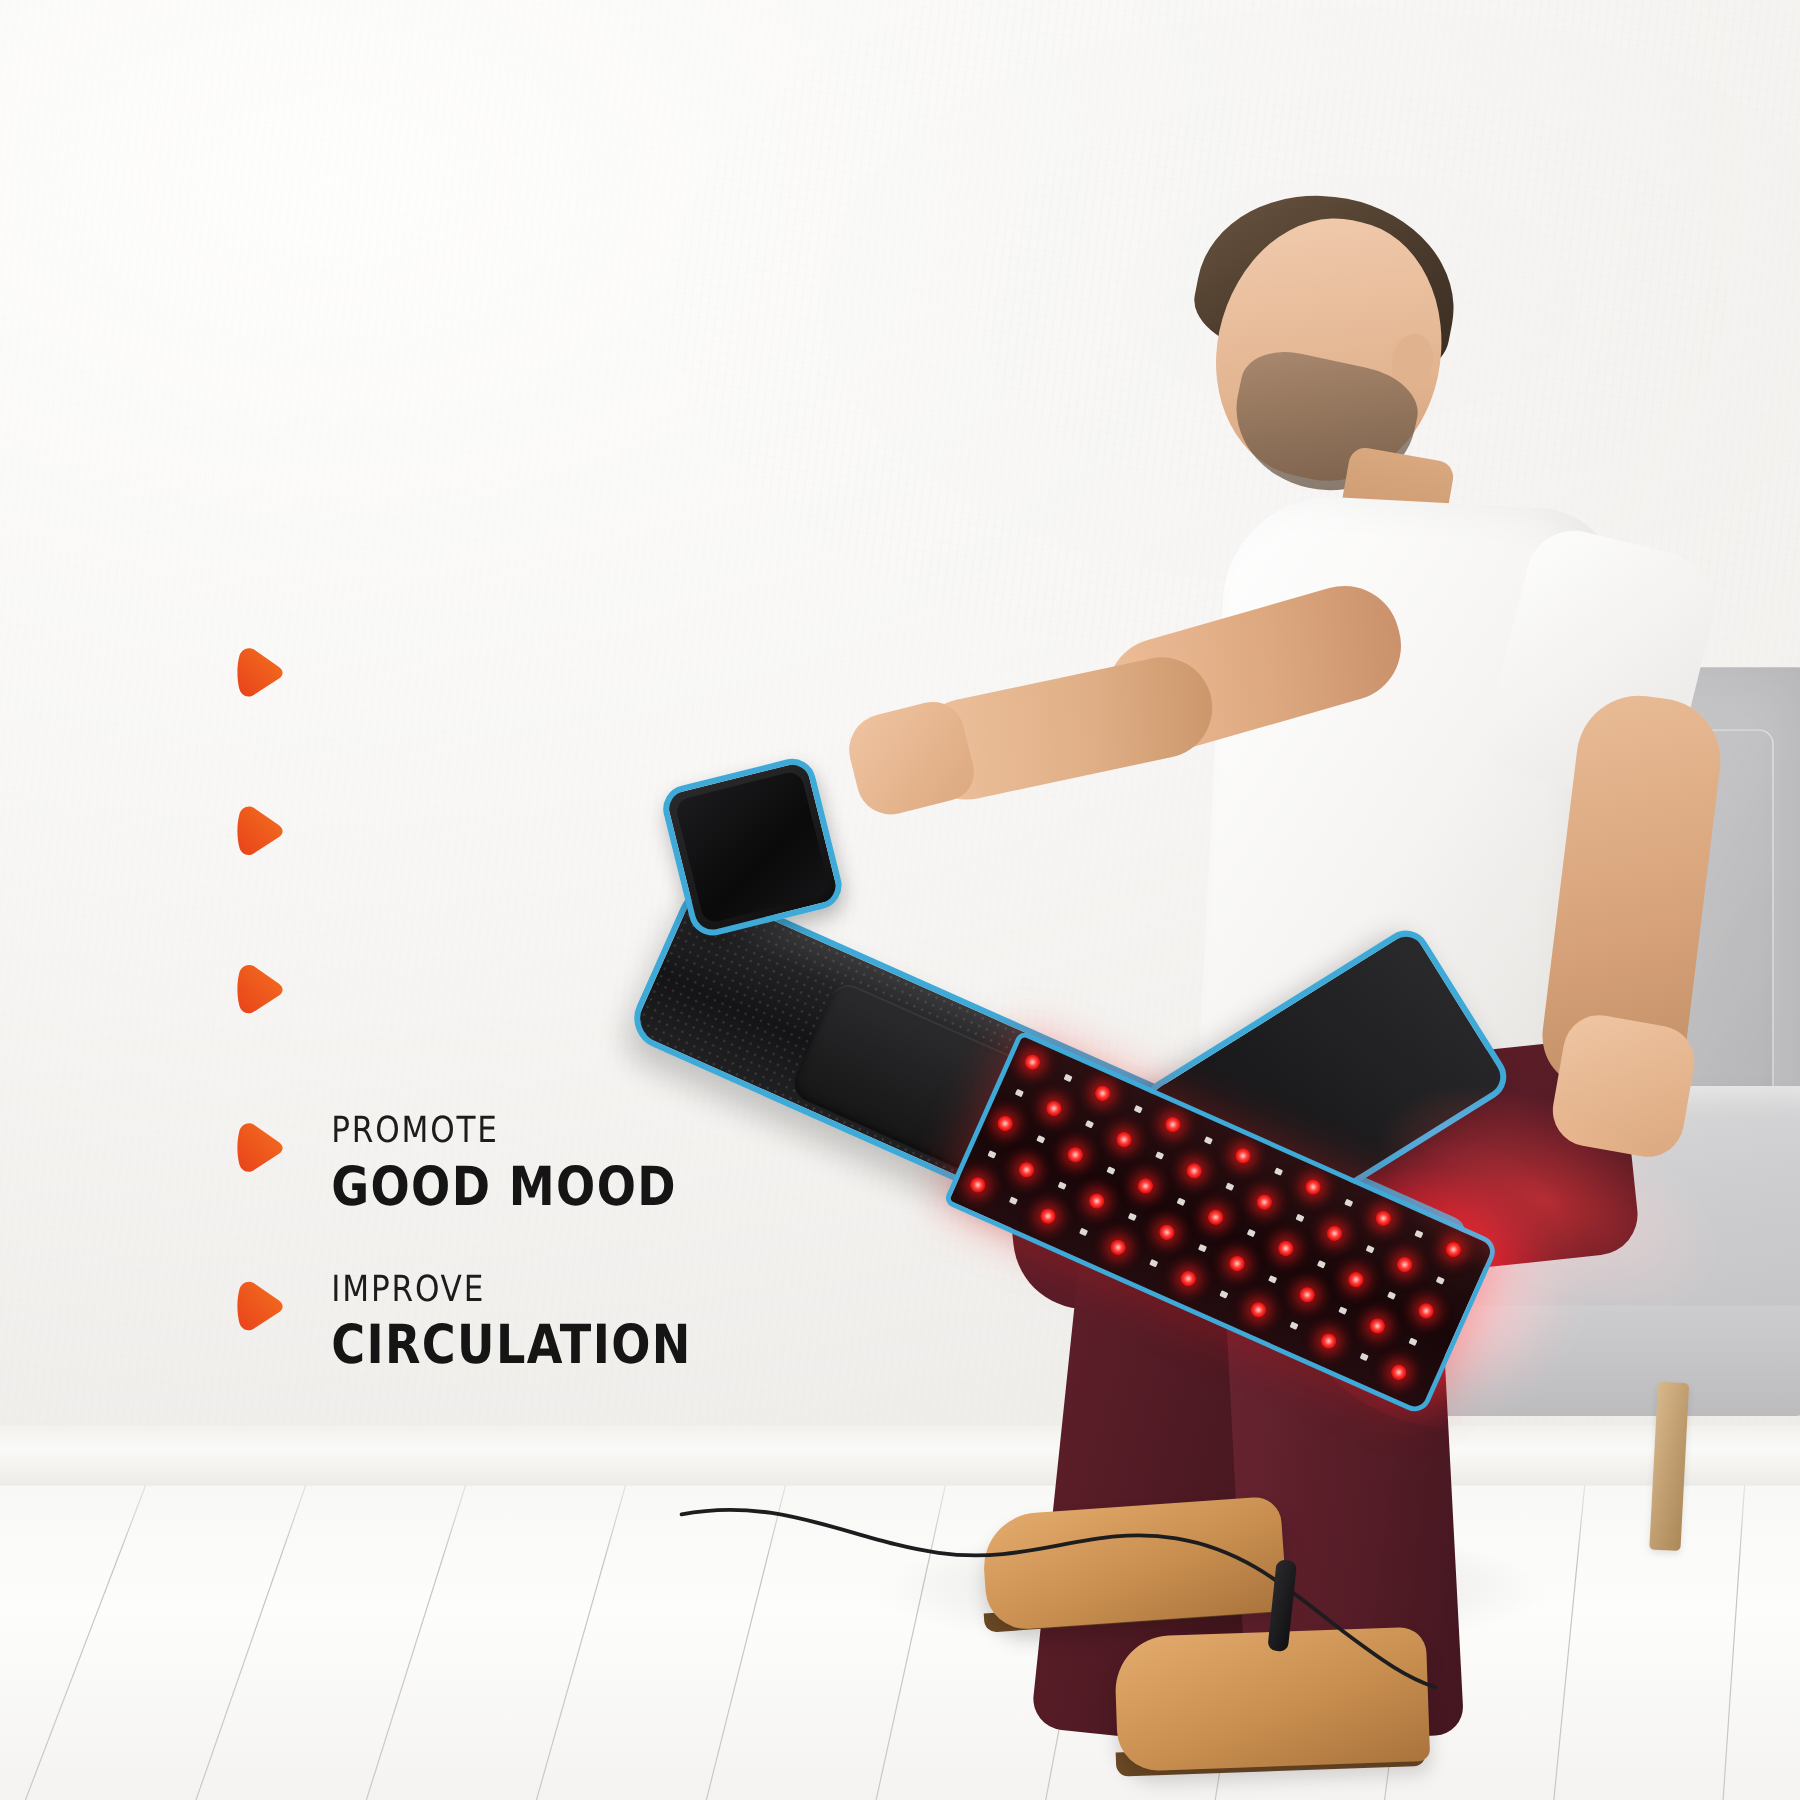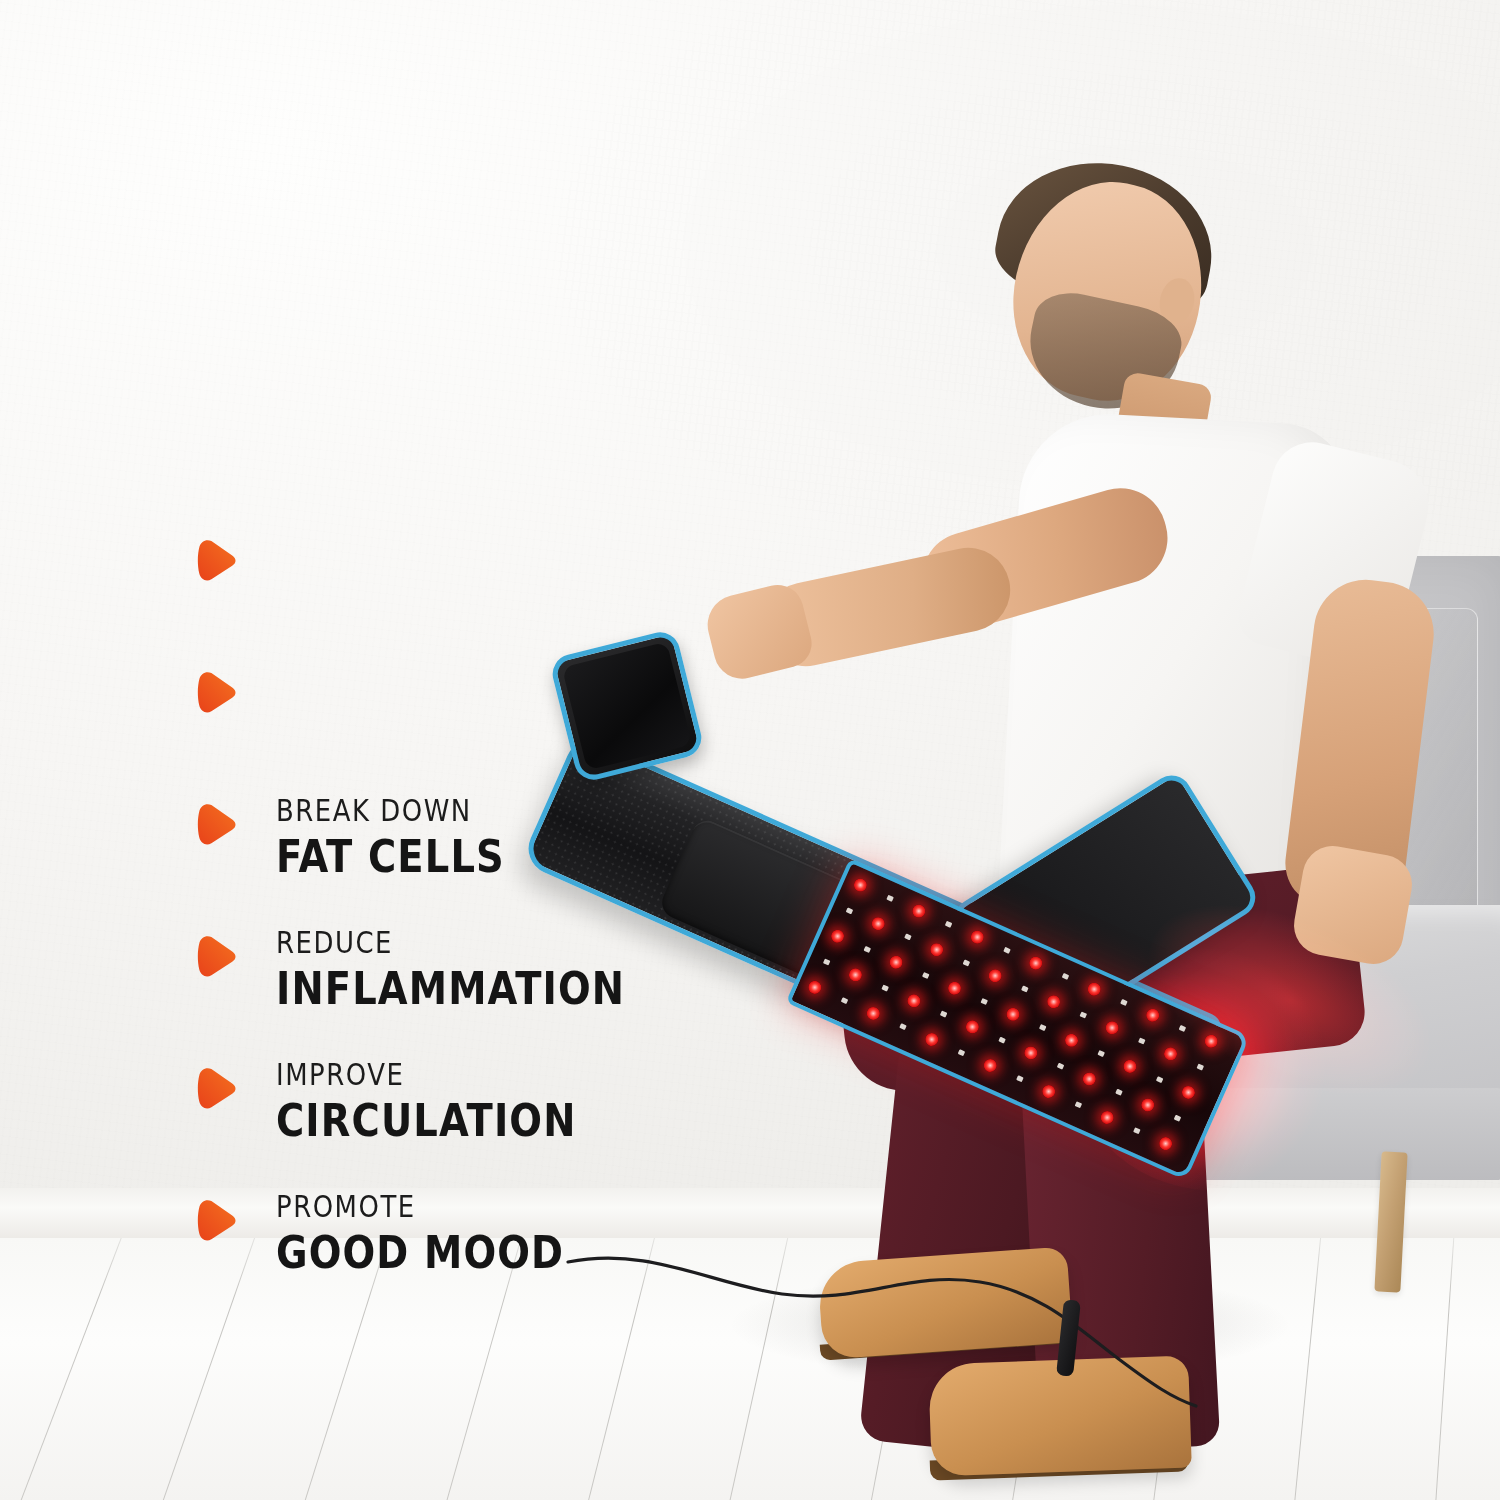--- a/index.html
+++ b/index.html
@@ -370,71 +370,50 @@
           <svg viewBox="0 0 46 44">
             <defs>
               <linearGradient id="bg2" x1="0" y1="1" x2="1" y2="0">
                 <stop offset="0" stop-color="#e8421a"></stop>
                 <stop offset="1" stop-color="#f4701f"></stop>
               </linearGradient>
             </defs>
             <path d="M7.5 8.5 C9 3.2 14.6 0.6 19.4 3.1 L40.2 17.6 C44.6 20.6 44.6 24.9 40.2 27.7 L19.4 41.2 C14.3 44.3 8.6 41.4 7.3 35.6 C5.3 26.8 5.3 16.8 7.5 8.5 Z" fill="url(#bg2)"></path>
           </svg>
         </div>
-        <div class="btext">
-          <div class="blight">BREAK DOWN</div>
-          <div class="bbold">FAT CELLS</div>
-        </div>
       </div>
       <div class="bitem">
         <div class="bullet">
           <svg viewBox="0 0 46 44">
             <defs>
-              <linearGradient id="bg3" x1="0" y1="1" x2="1" y2="0">
+              <linearGradient id="bg5" x1="0" y1="1" x2="1" y2="0">
                 <stop offset="0" stop-color="#e8421a"></stop>
                 <stop offset="1" stop-color="#f4701f"></stop>
               </linearGradient>
             </defs>
-            <path d="M7.5 8.5 C9 3.2 14.6 0.6 19.4 3.1 L40.2 17.6 C44.6 20.6 44.6 24.9 40.2 27.7 L19.4 41.2 C14.3 44.3 8.6 41.4 7.3 35.6 C5.3 26.8 5.3 16.8 7.5 8.5 Z" fill="url(#bg3)"></path>
+            <path d="M7.5 8.5 C9 3.2 14.6 0.6 19.4 3.1 L40.2 17.6 C44.6 20.6 44.6 24.9 40.2 27.7 L19.4 41.2 C14.3 44.3 8.6 41.4 7.3 35.6 C5.3 26.8 5.3 16.8 7.5 8.5 Z" fill="url(#bg5)"></path>
           </svg>
         </div>
         <div class="btext">
-          <div class="blight">REDUCE</div>
-          <div class="bbold">INFLAMMATION</div>
+          <div class="blight">PROMOTE</div>
+          <div class="bbold">GOOD MOOD</div>
         </div>
       </div>
       <div class="bitem">
         <div class="bullet">
           <svg viewBox="0 0 46 44">
             <defs>
               <linearGradient id="bg4" x1="0" y1="1" x2="1" y2="0">
                 <stop offset="0" stop-color="#e8421a"></stop>
                 <stop offset="1" stop-color="#f4701f"></stop>
               </linearGradient>
             </defs>
             <path d="M7.5 8.5 C9 3.2 14.6 0.6 19.4 3.1 L40.2 17.6 C44.6 20.6 44.6 24.9 40.2 27.7 L19.4 41.2 C14.3 44.3 8.6 41.4 7.3 35.6 C5.3 26.8 5.3 16.8 7.5 8.5 Z" fill="url(#bg4)"></path>
           </svg>
         </div>
         <div class="btext">
           <div class="blight">IMPROVE</div>
           <div class="bbold">CIRCULATION</div>
         </div>
       </div>
-      <div class="bitem">
-        <div class="bullet">
-          <svg viewBox="0 0 46 44">
-            <defs>
-              <linearGradient id="bg5" x1="0" y1="1" x2="1" y2="0">
-                <stop offset="0" stop-color="#e8421a"></stop>
-                <stop offset="1" stop-color="#f4701f"></stop>
-              </linearGradient>
-            </defs>
-            <path d="M7.5 8.5 C9 3.2 14.6 0.6 19.4 3.1 L40.2 17.6 C44.6 20.6 44.6 24.9 40.2 27.7 L19.4 41.2 C14.3 44.3 8.6 41.4 7.3 35.6 C5.3 26.8 5.3 16.8 7.5 8.5 Z" fill="url(#bg5)"></path>
-          </svg>
-        </div>
-        <div class="btext">
-          <div class="blight">PROMOTE</div>
-          <div class="bbold">GOOD MOOD</div>
-        </div>
-      </div>
     </div>
 
 </div>
 
 </body></html>

